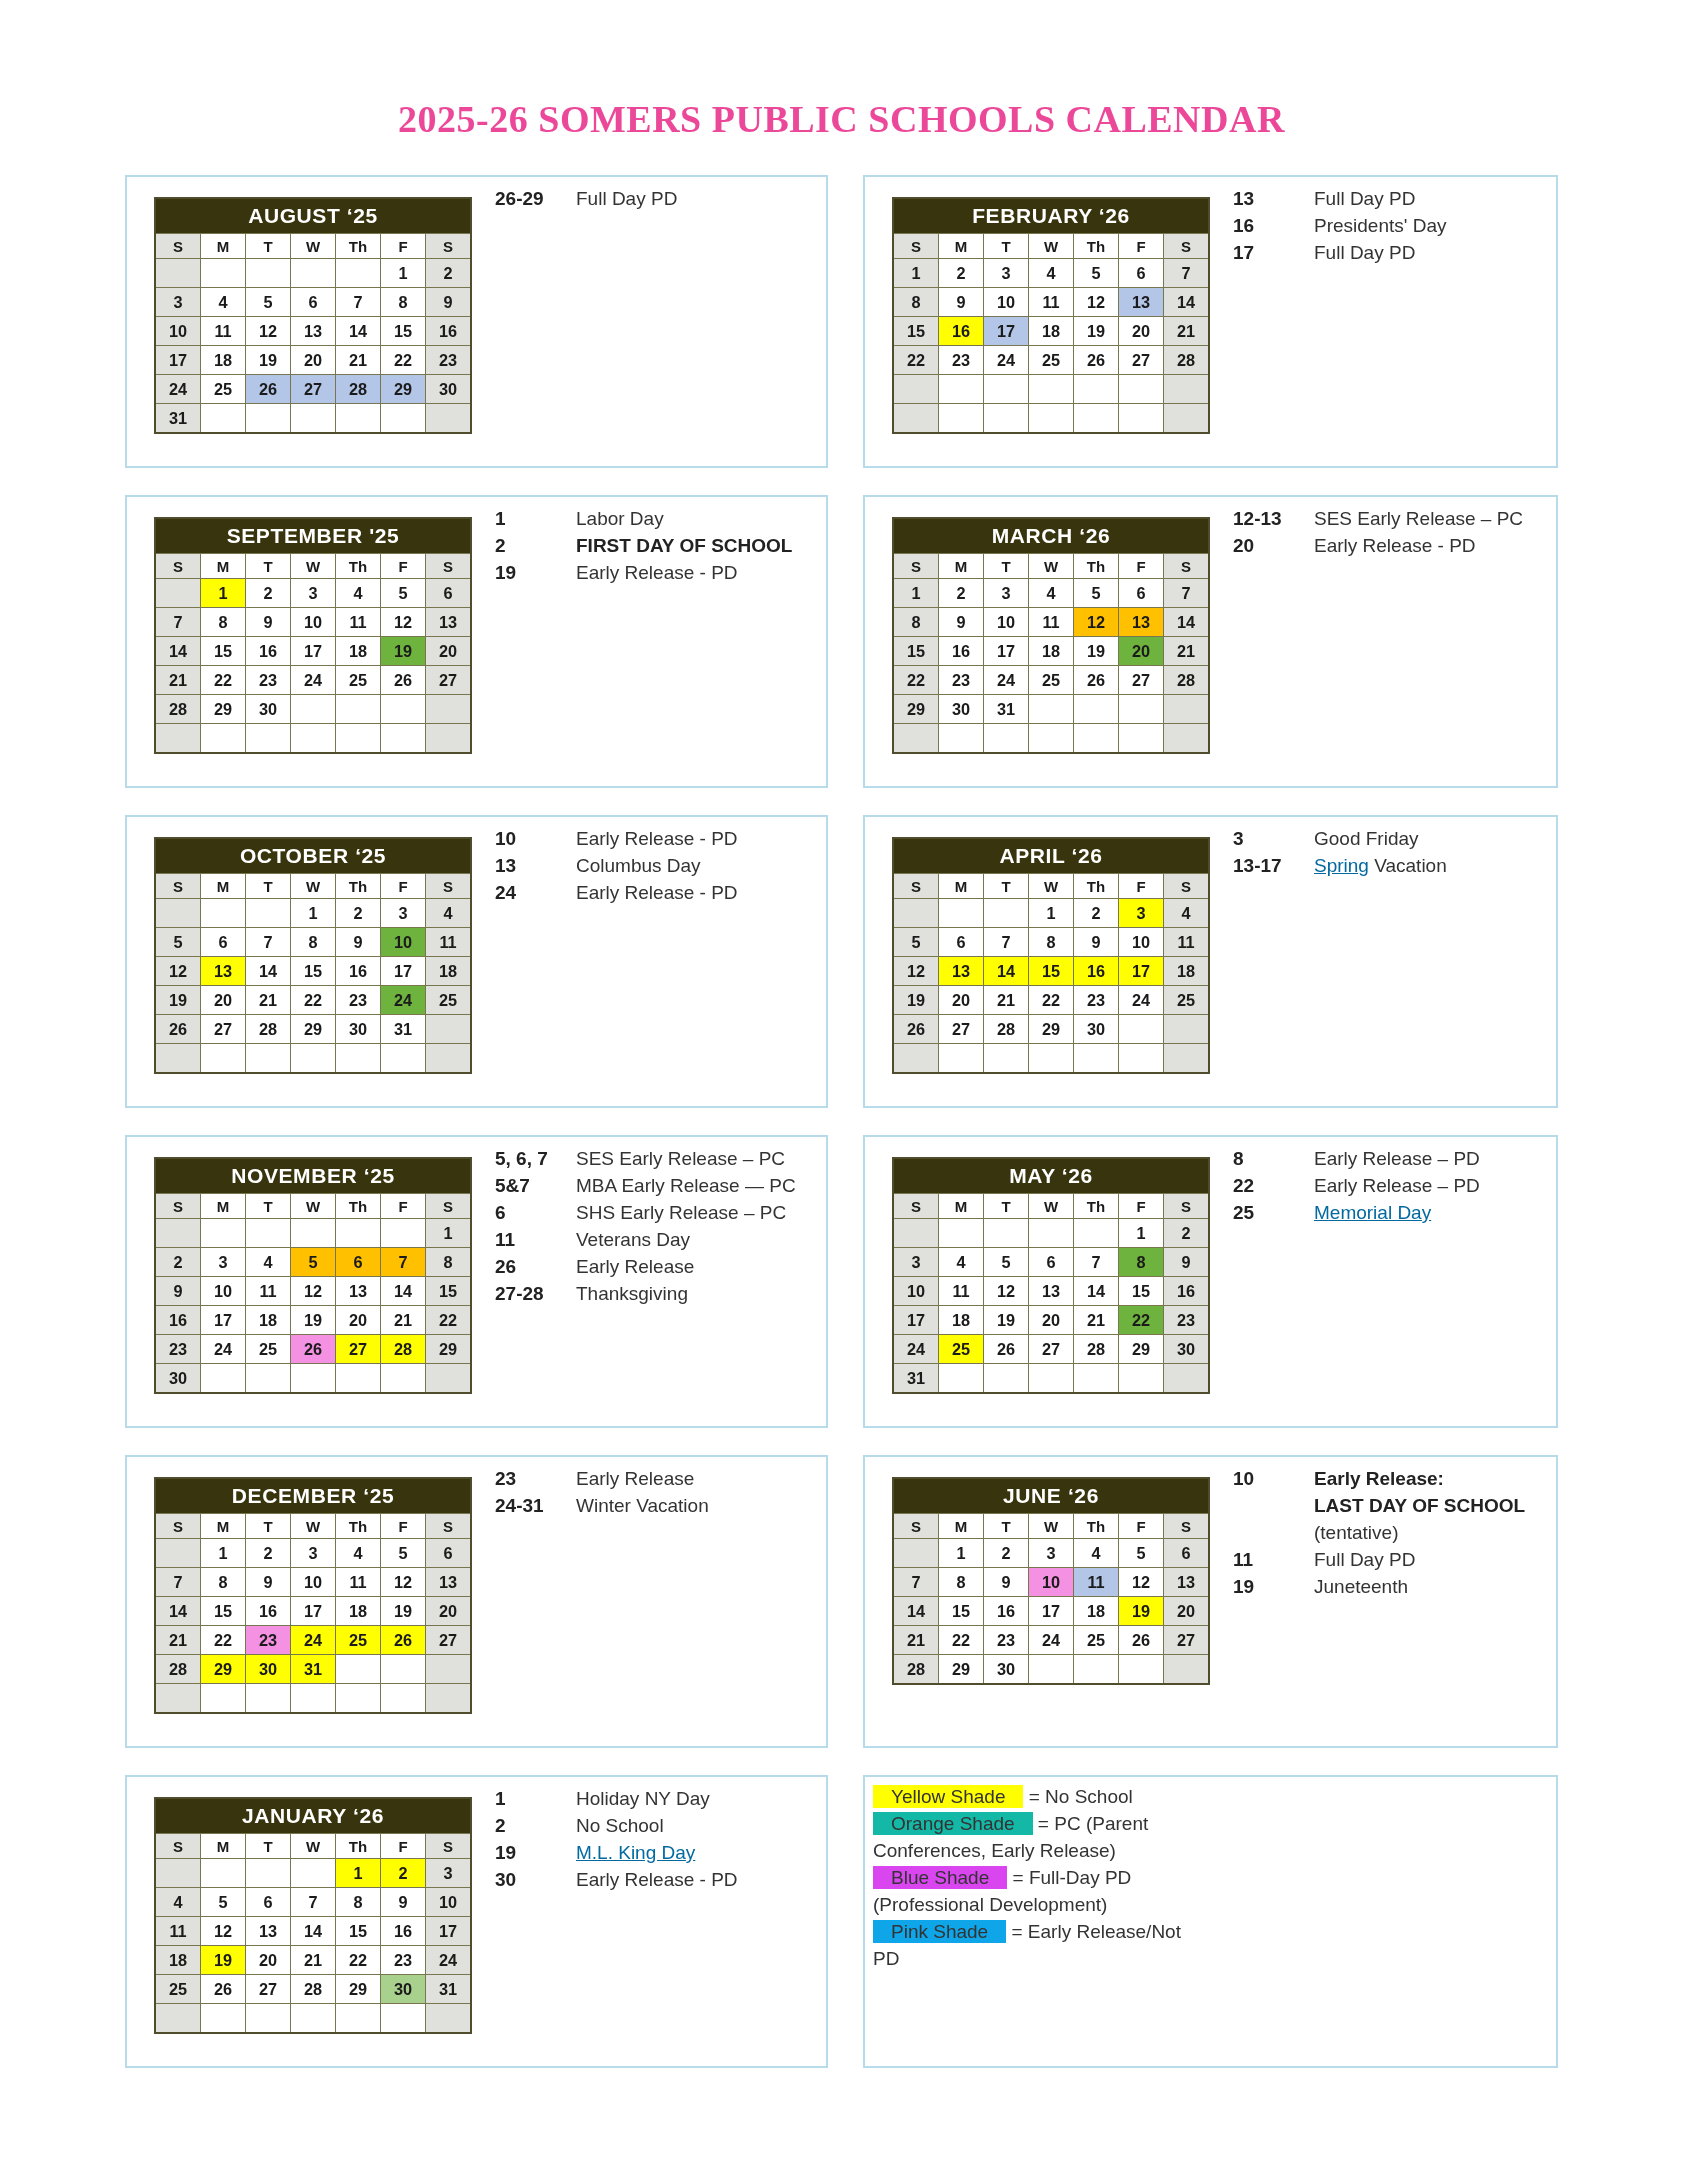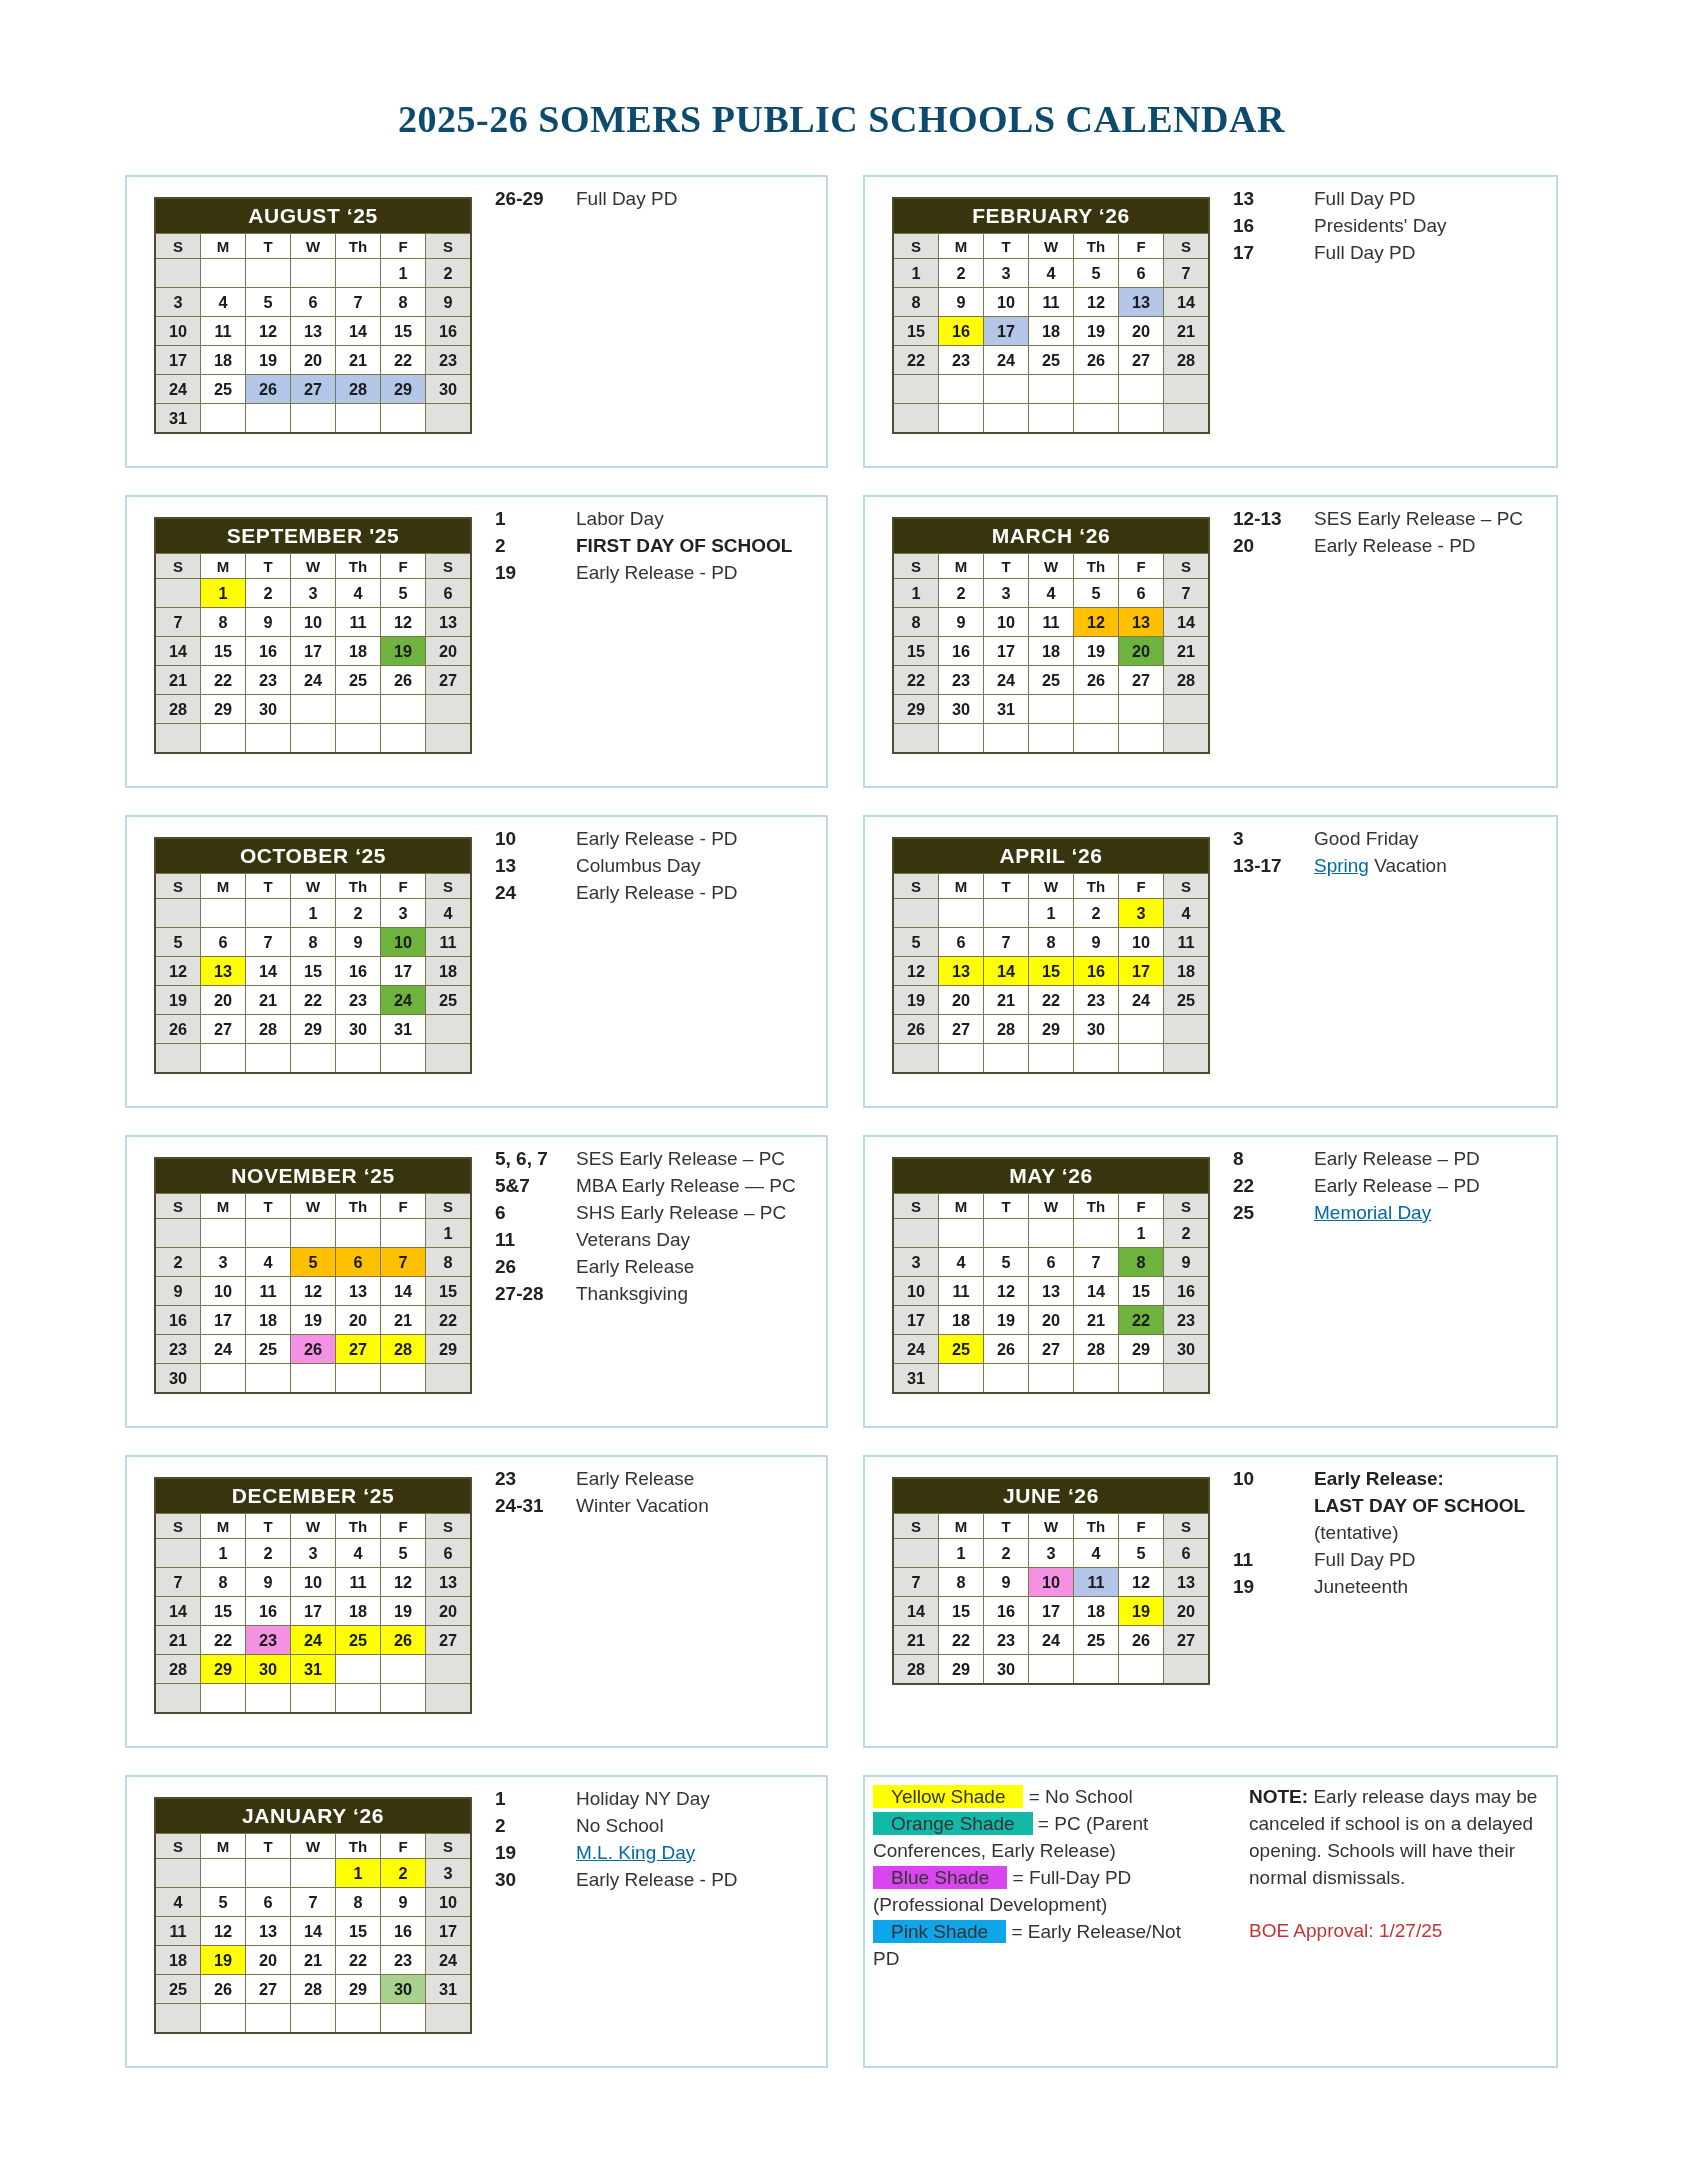--- a/index.html
+++ b/index.html
@@ -1,18 +1,18 @@
 <!DOCTYPE html>
 <html><head>
 <meta charset="utf-8">
 <style>
   html,body{margin:0;padding:0;background:#fff;}
   body{width:1683px;height:2178px;font-family:"Liberation Sans","DejaVu Sans",sans-serif;position:relative;}
   .page-title{padding-top:97px;text-align:center;font-family:"Liberation Serif","DejaVu Serif",serif;
-    font-weight:bold;font-size:38px;color:#0c4a6e;letter-spacing:0.5px;}
+    font-weight:bold;font-size:38px;color:#ec4899;letter-spacing:0.5px;}
   #grid{margin:34px 0 0 125px;width:1433px;display:grid;grid-template-columns:703px 695px;
     grid-auto-rows:293px;column-gap:35px;row-gap:27px;}
   .box{border:2px solid #b7dbe9;position:relative;background:#fff;box-sizing:border-box;padding-left:32px;}
   table.cal{border-collapse:collapse;position:absolute;left:27px;top:20px;border:2px solid #4f4d2c;}
   table.cal th,table.cal td{border:1px solid #78764f;text-align:center;padding:0;}
   th.month-title{background:#38350e;color:#fff;font-size:21px;font-weight:bold;height:34px;
     letter-spacing:0.6px;border:2px solid #38350e;}
   tr.dayhead th{width:44px;height:24px;font-size:15px;font-weight:bold;color:#1b1b1b;background:#fff;}
   table.cal td{width:44px;height:28px;font-size:16.3px;font-weight:bold;color:#1b1b1b;background:#fff;}
   .we{background:#e0e0dc !important;}
@@ -1022,19 +1022,15 @@
         </div>
         <div class="legend-item">
           <div class="legend-line"><span class="legend-swatch-text" style="background: #d946ef;">Blue Shade</span><span> = Full-Day PD</span></div>
           <div class="legend-line"><span>(Professional Development)</span></div>
         </div>
         <div class="legend-item">
           <div class="legend-line"><span class="legend-swatch-text" style="background: #0ea5e9;">Pink Shade</span><span> = Early Release/Not</span></div>
           <div class="legend-line"><span>PD</span></div>
         </div>
       </div>
-    <div class="note-col">
-      <div><span class="b">NOTE:</span><span> Early release days may be canceled if school is on a delayed opening. Schools will have their normal dismissals.</span></div>
-      <div class="boe">BOE Approval: 1/27/25</div>
-    </div>
   </div>
   </div>
 
 
 </body></html>

